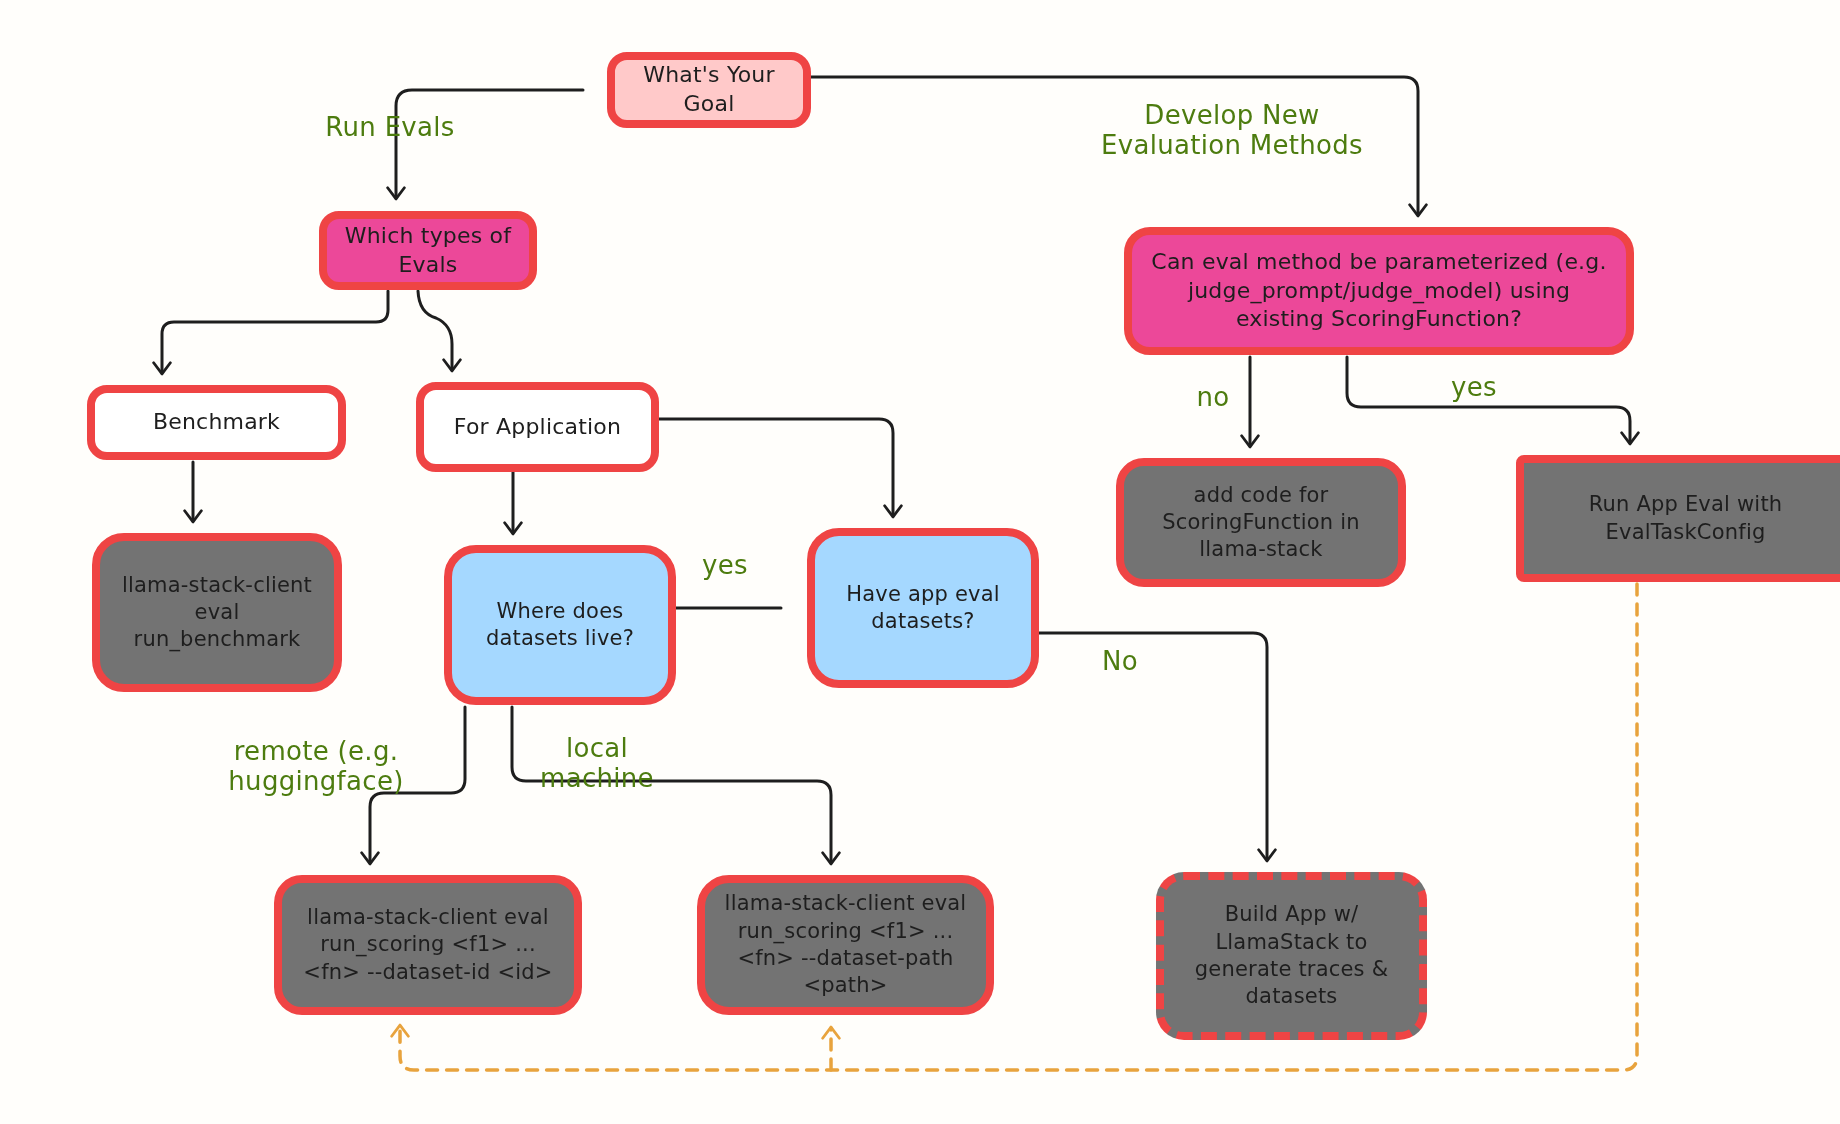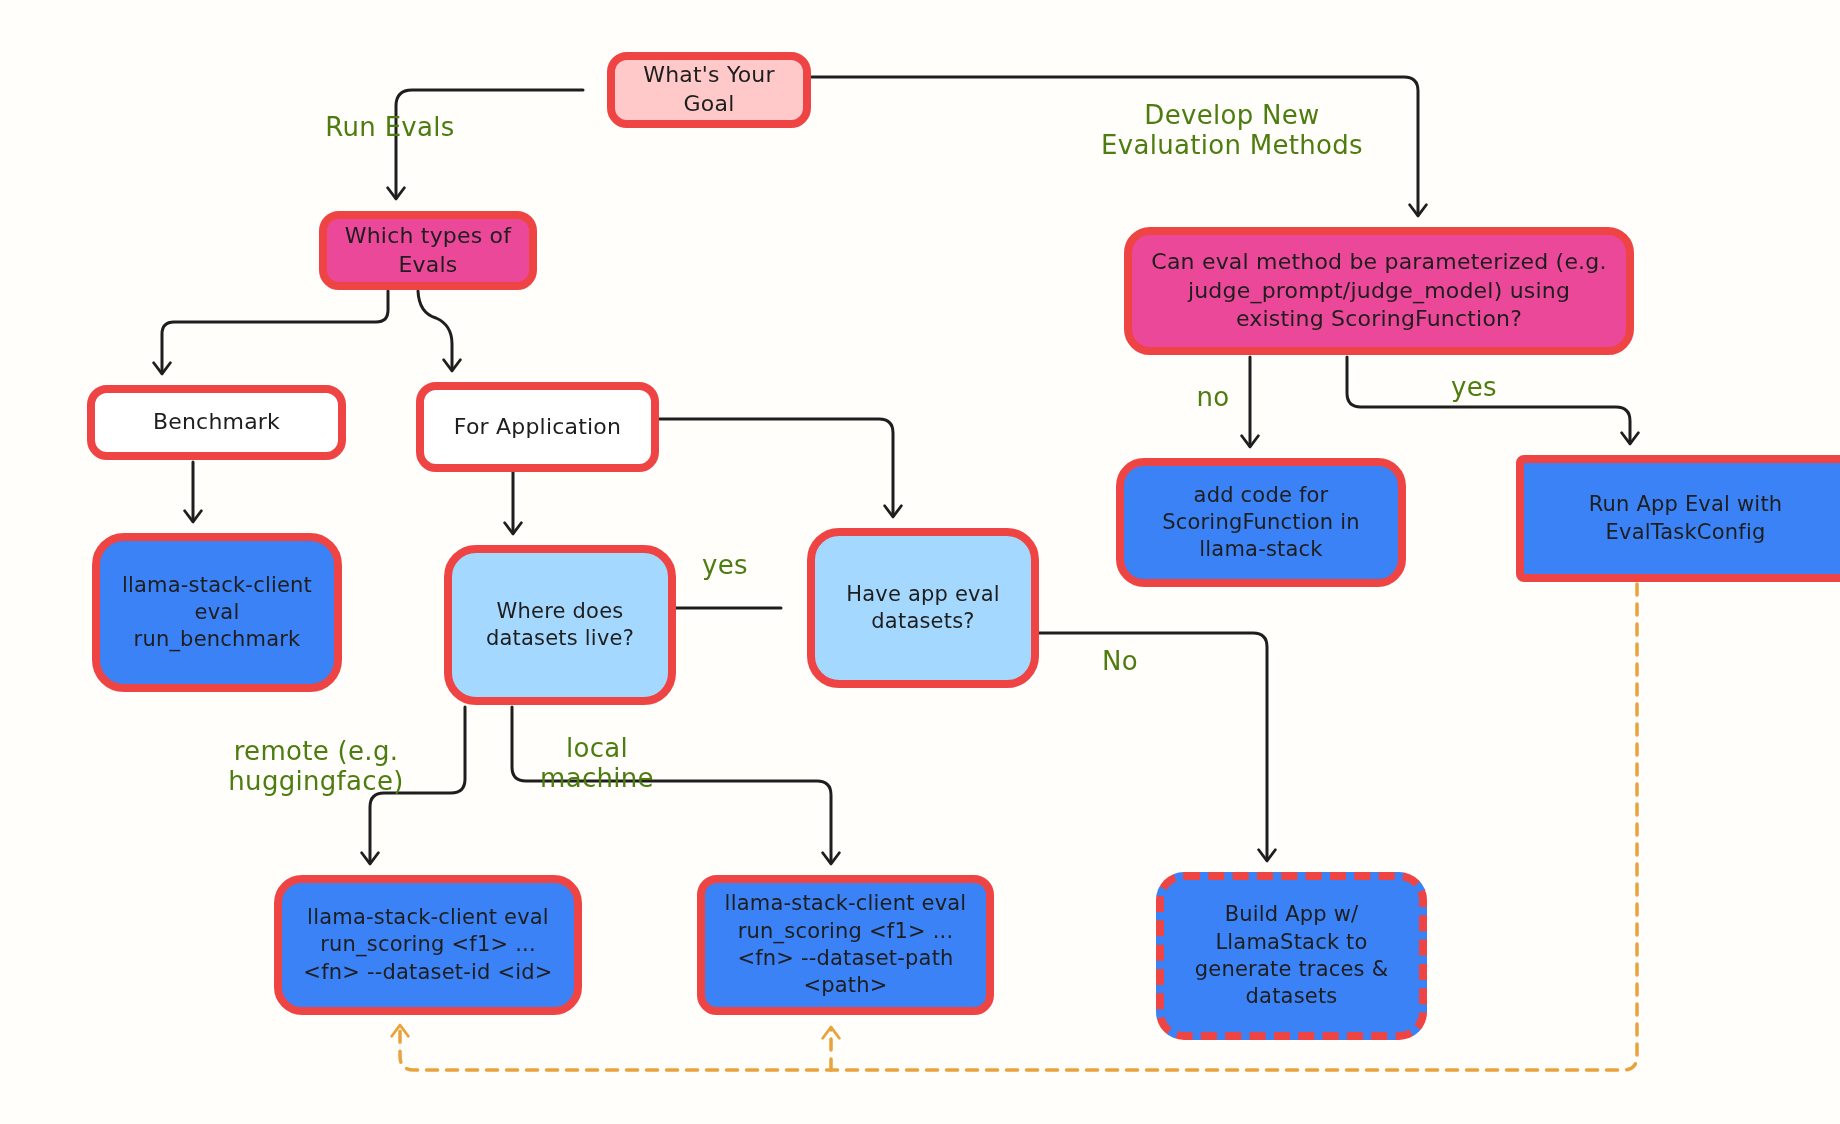--- a/index.html
+++ b/index.html
@@ -17,21 +17,21 @@
     font-size: 21px;
     line-height: 1.3;
     letter-spacing: 0.2px;
     padding: 6px 14px;
     background: #ffffff;
     margin-left: 24px;
   }
   .fill-pink   { background: #ffc9c9; }
   .fill-green  { background: #ec4899; }
   .fill-blue   { background: #a5d8ff; }
-  .fill-yellow { background: #3b82f6; }
+  .fill-yellow { background: #737373; }
   .fill-white  { background: #ffffff; }
   .r-big { border-radius: 32px; }
   .dashed { border-style: dashed; }
 
   .edge-label {
     position: absolute;
     font-size: 26px;
     letter-spacing: 0.3px;
     text-align: center;
     white-space: pre-line;
@@ -43,21 +43,21 @@
   #n-which-types     { left: 295px;  top: 211px; width: 218px; height: 79px;  font-size: 22px; }
   #n-can-param       { left: 1100px; top: 227px; width: 510px; height: 128px; font-size: 22px; border-radius: 26px; }
   #n-benchmark       { left: 63px;   top: 385px; width: 259px; height: 75px;  font-size: 22px; }
   #n-for-application { left: 392px;  top: 382px; width: 243px; height: 90px;  font-size: 22px; }
   #n-run-benchmark   { left: 68px;   top: 533px; width: 250px; height: 159px; }
   #n-where-datasets  { left: 420px;  top: 545px; width: 232px; height: 160px; }
   #n-have-datasets   { left: 783px;  top: 528px; width: 232px; height: 160px; }
   #n-add-code        { left: 1092px; top: 458px; width: 290px; height: 129px; border-radius: 28px; }
   #n-run-app-eval    { left: 1492px; top: 455px; width: 339px; height: 127px; border-radius: 8px; }
   #n-run-scoring-id  { left: 250px;  top: 875px; width: 308px; height: 140px; border-radius: 28px; }
-  #n-run-scoring-path{ left: 673px;  top: 875px; width: 297px; height: 140px; border-radius: 20px; }
+  #n-run-scoring-path{ left: 673px;  top: 875px; width: 297px; height: 140px; border-radius: 32px; }
   #n-build-app       { left: 1132px; top: 872px; width: 271px; height: 168px; border-radius: 28px; text-align: center; }
 
   
   #l-run-evals   { left: 300px;  top: 112px; width: 180px; }
   #l-develop-new { left: 1082px; top: 100px; width: 300px; }
   #l-yes-have    { left: 695px;  top: 550px; width: 60px;  }
   #l-no-have     { left: 1090px; top: 646px; width: 60px;  }
   #l-remote      { left: 176px;  top: 736px; width: 280px; }
   #l-local       { left: 512px;  top: 733px; width: 170px; }
   #l-no-param    { left: 1185px; top: 382px; width: 56px;  }

